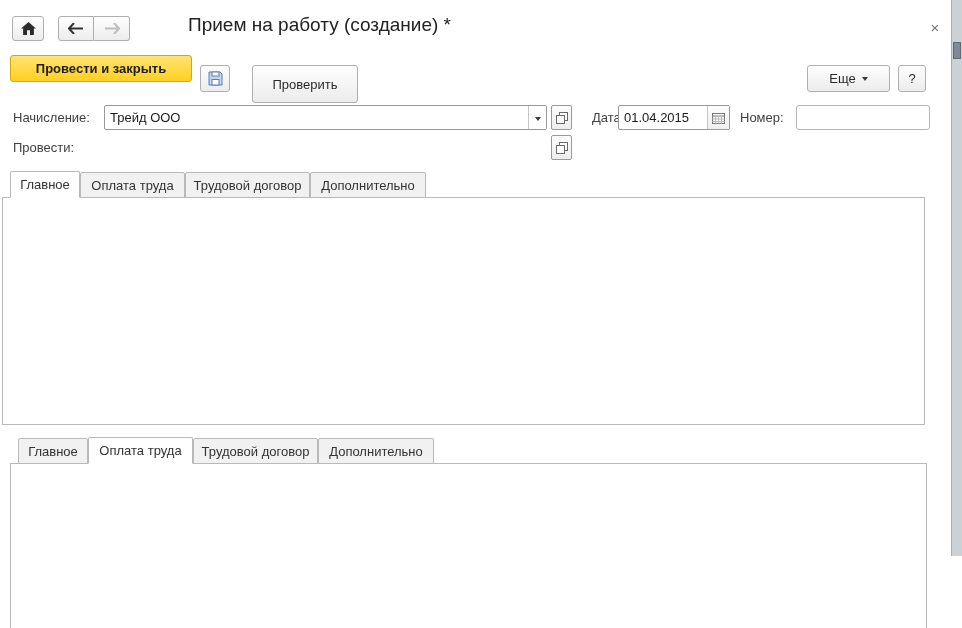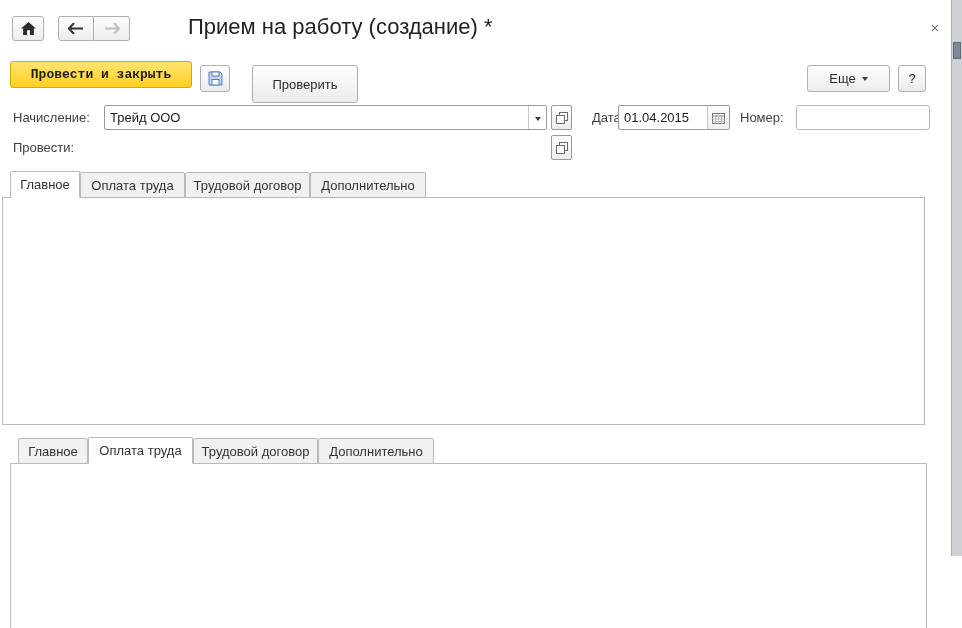--- a/index.html
+++ b/index.html
@@ -34,21 +34,21 @@
   .up{width:0;height:0;border:3px solid transparent;border-bottom:4px solid #555;}
   .dn{width:0;height:0;border:3px solid transparent;border-top:4px solid #555;}
   .tab{position:absolute;height:26px;display:flex;align-items:center;justify-content:center;
        background:#f1f1f1;border:1px solid #b9b9b9;border-radius:2px 2px 0 0;box-sizing:border-box;z-index:2;color:#333;}
   .tab.on{background:#fff;border-bottom:1px solid #fff;height:27px;z-index:4;}
   .panel{position:absolute;background:#fff;border:1px solid #b9b9b9;box-sizing:border-box;z-index:1;}
   .hlp{position:absolute;color:#2a66c5;border-bottom:1px dotted #2a66c5;line-height:14px;}
   .link{position:absolute;color:#2a66c5;text-decoration:underline;white-space:nowrap;}
   .close{position:absolute;left:926px;top:18px;color:#707070;font-size:15px;width:18px;height:18px;
        display:flex;align-items:center;justify-content:center;}
-  .title{position:absolute;left:188px;top:14px;font-size:22px;color:#222;white-space:nowrap;}
+  .title{position:absolute;left:188px;top:14px;font-size:19px;color:#222;white-space:nowrap;}
   .chkbox{position:absolute;width:16px;height:16px;background:#fff;border:1px solid #9a9a9a;border-radius:2px;
        display:flex;align-items:center;justify-content:center;box-sizing:border-box;}
   .tbl{position:absolute;left:25px;top:550px;width:543px;border:1px solid #bcbcbc;box-sizing:border-box;background:#fff;}
   .thead{display:flex;height:28px;background:#f6f6f6;border-bottom:1px solid #cfcfcf;}
   .th1{width:280px;display:flex;align-items:center;padding-left:8px;color:#4a4a4a;box-sizing:border-box;}
   .th2{flex:1;display:flex;align-items:center;padding-left:8px;border-left:1px solid #cfcfcf;color:#4a4a4a;}
   .trow{display:flex;height:28px;background:#fdf2ae;border-bottom:1px solid #d8d8d8;}
   .td1{width:280px;display:flex;align-items:center;padding-left:8px;box-sizing:border-box;color:#222;}
   .td2{width:150px;display:flex;align-items:center;padding-left:8px;border-left:1px solid #e6db9e;
        font-style:italic;color:#4f4f4f;box-sizing:border-box;}
@@ -76,21 +76,21 @@
     </div>
     <div class="btn" style="width:36px;height:25px;">
       <svg width="16" height="11" viewBox="0 0 16 11">
           <path d="M10 0l5 5.5L10 11M1 5.5h13.5" stroke="#bdbdbd" stroke-width="2" fill="none"></path>
         </svg>
     </div>
   </div>
   <div class="title">Прием на работу (создание) *</div>
   <div class="close">×</div>
 
-  <div class="btn primary" style="left:10px;top:61px;width:182px;height:27px;font-family:Liberation Mono, monospace;">
+  <div class="btn primary" style="left:10px;top:55px;width:182px;height:27px;">
     <span>Провести и закрыть</span>
   </div>
   <div class="btn" style="left:200px;top:65px;width:30px;height:27px;">
     <svg width="15" height="15" viewBox="0 0 15 15">
       <path d="M1 1h11l2 2v11H1z" fill="#c3d6ee" stroke="#5a7fb5"></path>
       <rect x="4" y="8.5" width="7" height="5.5" fill="#fff" stroke="#5a7fb5"></rect>
       <rect x="4" y="1" width="7" height="4" fill="#fff" stroke="#5a7fb5"></rect>
     </svg>
   </div>
   <div class="btn" style="left:252px;top:65px;width:106px;height:38px;">

